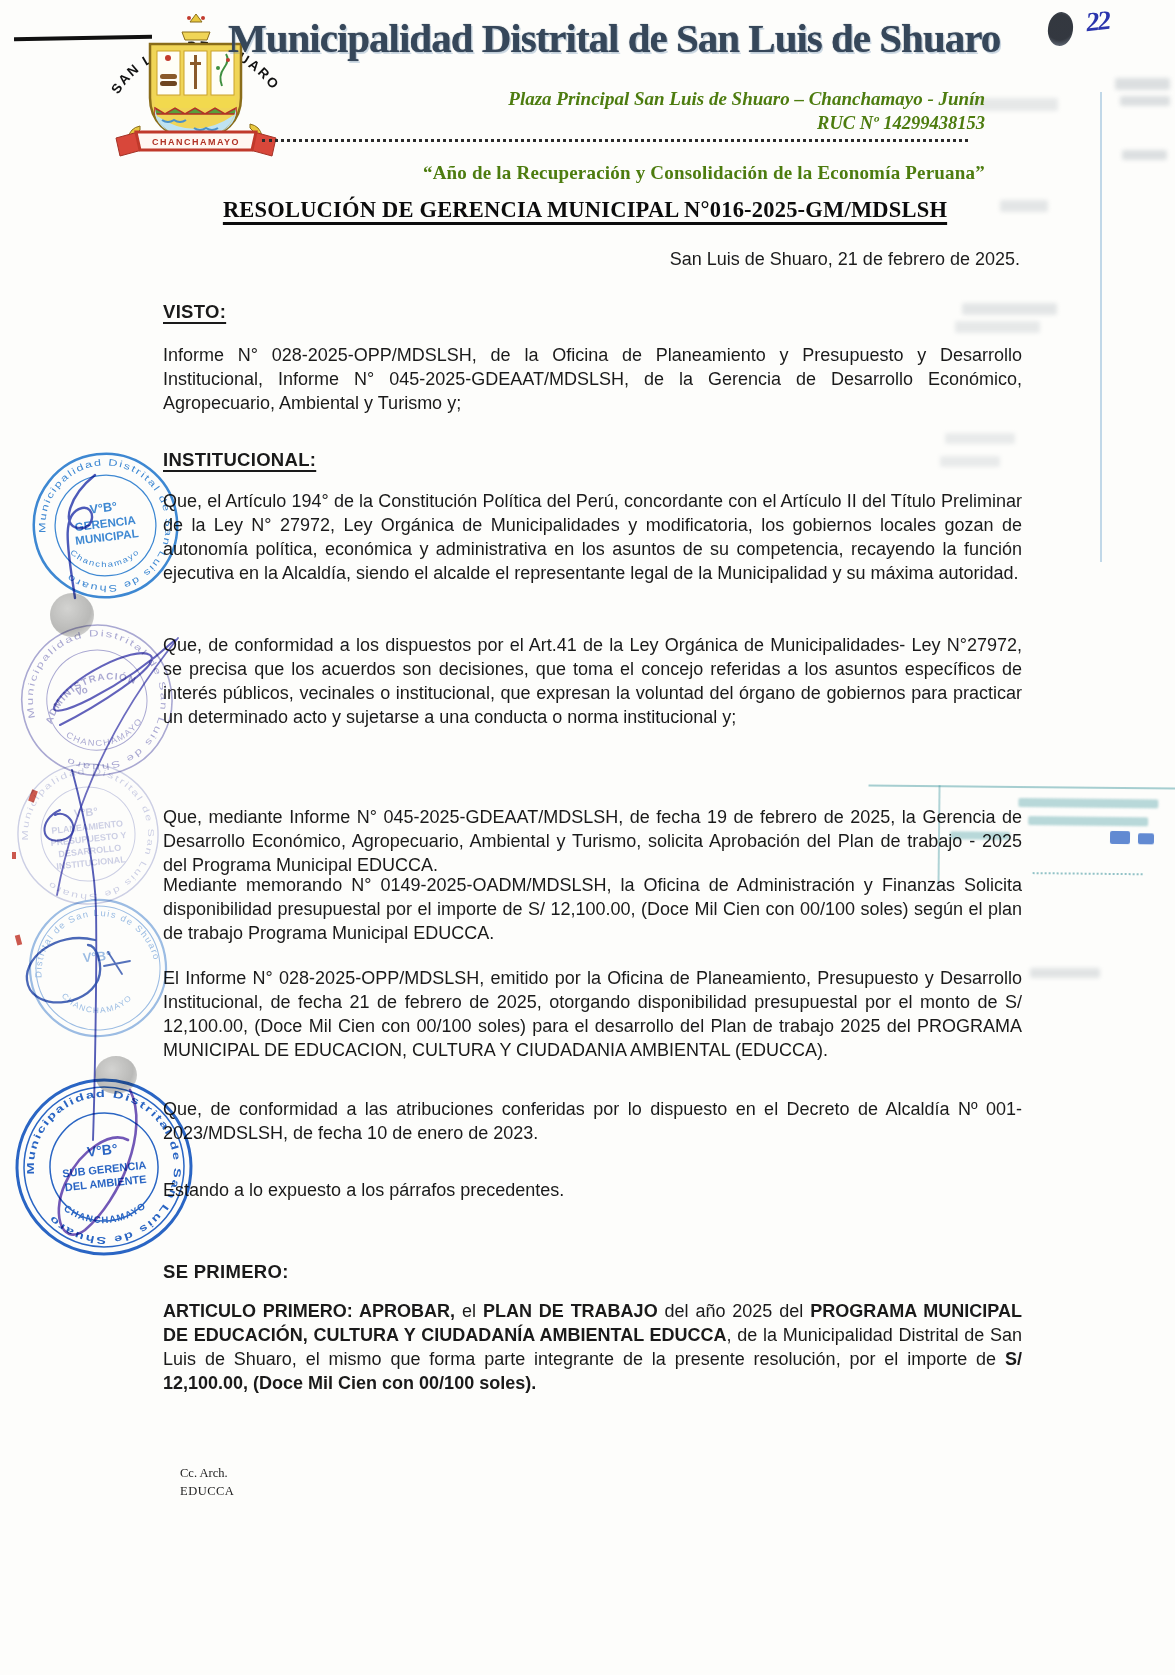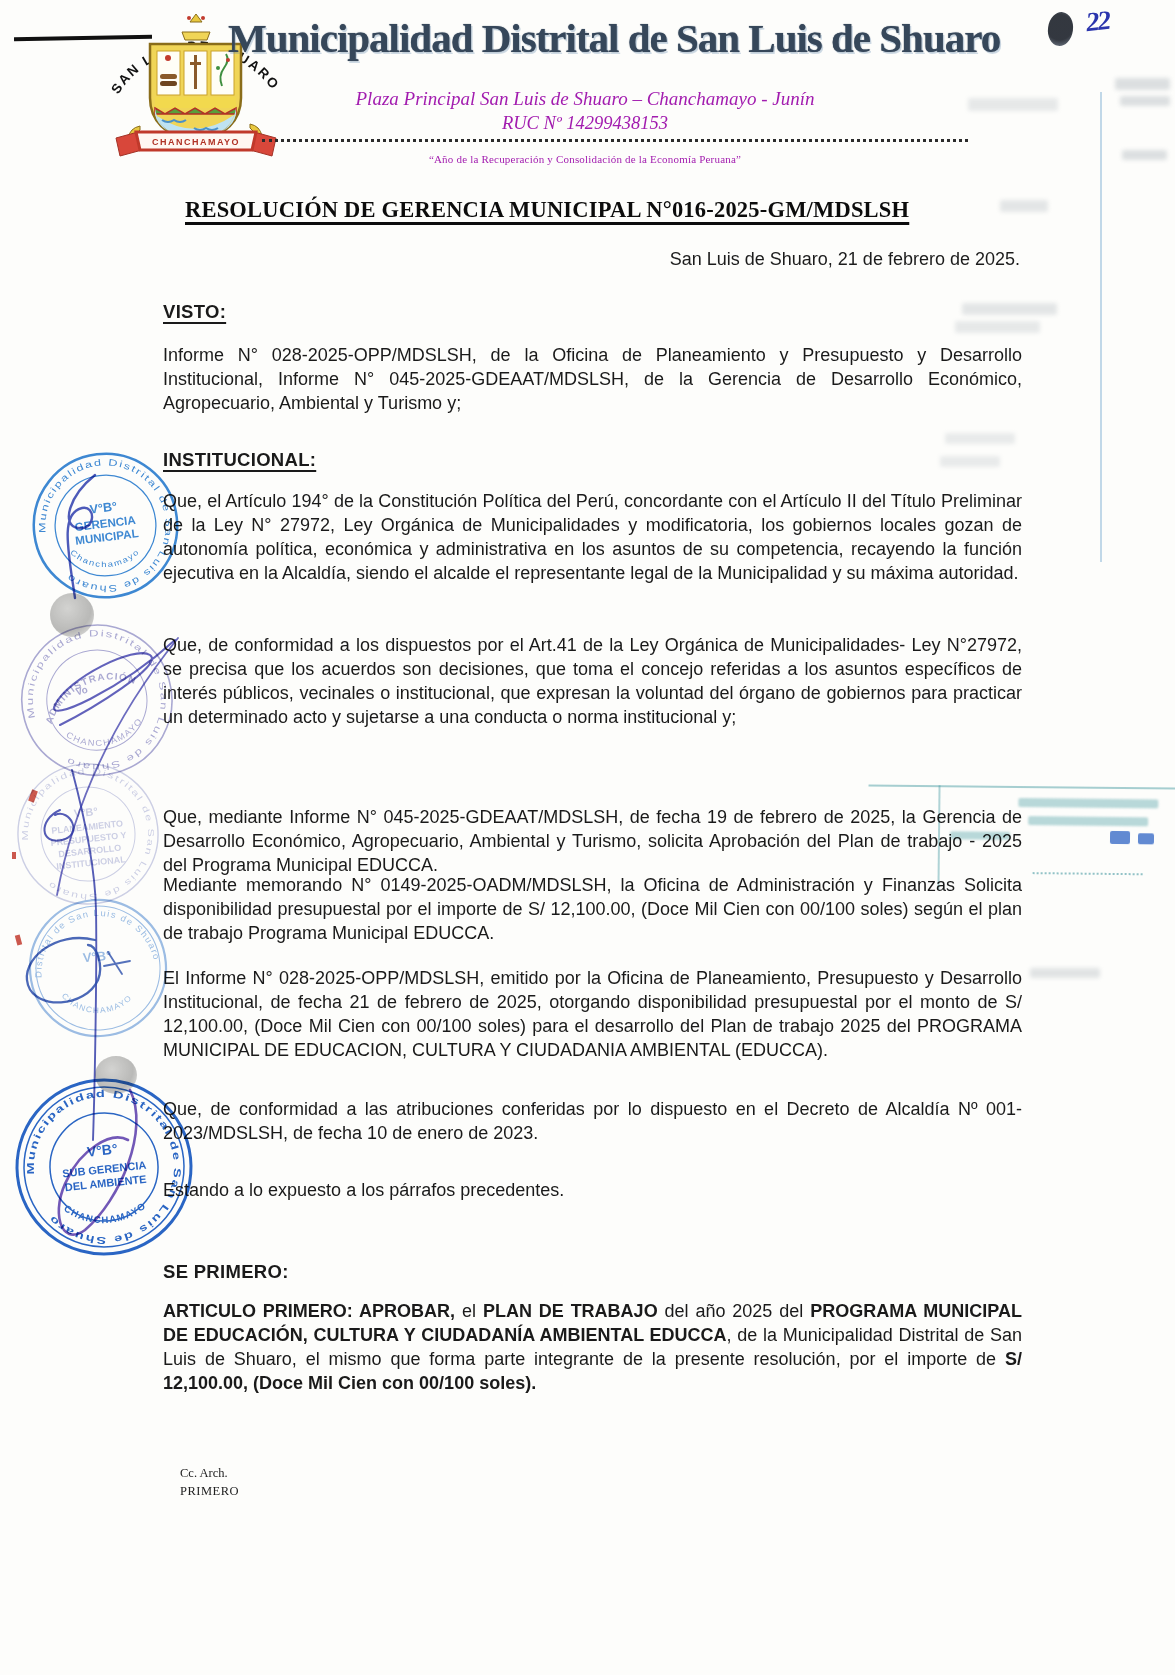--- a/index.html
+++ b/index.html
@@ -3,27 +3,27 @@
 <meta charset="utf-8">
 <style>
   html,body{margin:0;padding:0}
   body{width:1175px;height:1675px;position:relative;background:#fdfdfb;overflow:hidden;
        font-family:"Liberation Sans",sans-serif;color:#1c1c1c}
   .abs{position:absolute}
   
   .muni-title{left:228px;top:14px;width:800px;font-family:"Liberation Serif",serif;
     font-weight:700;font-size:41px;letter-spacing:-1px;color:#36475a;white-space:nowrap;
     text-shadow:0 0 1px rgba(54,71,90,.85),1.5px 1.5px 0 rgba(100,140,175,.30)}
-  .hdr-center{left:185px;width:800px;text-align:center;font-family:"Liberation Serif",serif;
-    font-weight:400;font-style:italic;color:#a21caf}
+  .hdr-center{left:185px;width:800px;text-align:right;font-family:"Liberation Serif",serif;
+    font-weight:700;font-style:italic;color:#4d7c0f}
   .addr{top:88px;font-size:19px}
   .ruc{top:113px;font-size:18.5px}
   .dots{left:262px;top:139px;width:706px;border-top:3.5px dotted #2b2b2b;height:0}
-  .slogan{top:153px;font-style:normal;font-size:11px;letter-spacing:.2px}
-  .res-title{left:185px;top:197px;width:800px;text-align:left;
+  .slogan{top:162px;font-style:normal;font-size:19px;letter-spacing:.2px}
+  .res-title{left:185px;top:197px;width:800px;text-align:center;
     font-family:"Liberation Serif",serif;font-weight:700;font-size:22.5px;color:#0c0c0c;
     text-decoration:underline;text-decoration-thickness:2.5px;text-underline-offset:5px;letter-spacing:.2px}
   .date-line{left:600px;top:249px;width:420px;text-align:right;font-size:18px}
   
   .blk{left:163px;width:859px;font-size:18px;line-height:24px;text-align:justify;color:#1a1a1a}
   .hd{font-weight:700;text-decoration:underline;text-decoration-thickness:2px;
       text-underline-offset:4px;font-size:18.5px;letter-spacing:.3px;text-align:left}
   .hd.nou{text-decoration:none}
   .b{font-weight:700}
   .u{text-decoration-thickness:2px;text-underline-offset:4px}
@@ -151,21 +151,21 @@
 <div class="abs blk" style="top:805px"><span>Que, mediante Informe N° 045-2025-GDEAAT/MDSLSH, de fecha 19 de febrero de 2025, la Gerencia de Desarrollo Económico, Agropecuario, Ambiental y Turismo, solicita Aprobación del Plan de trabajo - 2025 del Programa Municipal EDUCCA.</span></div>
 <div class="abs blk" style="top:873px"><span>Mediante memorando N° 0149-2025-OADM/MDSLSH, la Oficina de Administración y Finanzas Solicita disponibilidad presupuestal por el importe de S/ 12,100.00, (Doce Mil Cien con 00/100 soles) según el plan de trabajo Programa Municipal EDUCCA.</span></div>
 <div class="abs blk" style="top:966px"><span>El Informe N° 028-2025-OPP/MDSLSH, emitido por la Oficina de Planeamiento, Presupuesto y Desarrollo Institucional, de fecha 21 de febrero de 2025, otorgando disponibilidad presupuestal por el monto de S/ 12,100.00, (Doce Mil Cien con 00/100 soles) para el desarrollo del Plan de trabajo 2025 del PROGRAMA MUNICIPAL DE EDUCACION, CULTURA Y CIUDADANIA AMBIENTAL (EDUCCA).</span></div>
 <div class="abs blk" style="top:1097px"><span>Que, de conformidad a las atribuciones conferidas por lo dispuesto en el Decreto de Alcaldía Nº 001-2023/MDSLSH, de fecha 10 de enero de 2023.</span></div>
 <div class="abs blk" style="top:1178px;text-align:left">Estando a lo expuesto a los párrafos precedentes.</div>
 
 <div class="abs blk hd nou" style="top:1260px">SE PRIMERO:</div>
 <div class="abs blk" style="top:1299px"><span class="b u">ARTICULO PRIMERO:</span><span class="b"> </span><span class="b">APROBAR,</span><span> el </span><span class="b">PLAN DE TRABAJO</span><span> del año 2025 del </span><span class="b">PROGRAMA MUNICIPAL DE EDUCACIÓN, CULTURA Y CIUDADANÍA AMBIENTAL EDUCCA</span><span>, de la Municipalidad Distrital de San Luis de Shuaro, el mismo que forma parte integrante de la presente resolución, por el importe de </span><span class="b">S/ 12,100.00, (Doce Mil Cien con 00/100 soles).</span></div>
 
 <div class="abs footer" style="top:1466px">Cc. Arch.</div>
-<div class="abs footer" style="top:1484px;letter-spacing:.5px">PRIMERO</div>
+<div class="abs footer" style="top:1484px;letter-spacing:.5px">EDUCCA</div>
 
 <div class="teal-stamp">
   <div class="edge-t"></div>
   <div class="edge-l"></div>
   <div class="tbar" style="left:150px;top:12px;width:140px;height:9px"></div>
   <div class="tbar" style="left:160px;top:30px;width:120px;height:9px"></div>
   <div class="tbar" style="left:82px;top:46px;width:60px;height:8px"></div>
   <div class="tbold" style="left:242px;top:44px;width:20px;height:13px"></div>
   <div class="tbold" style="left:270px;top:46px;width:16px;height:11px"></div>
   <div class="tdots" style="left:165px;top:86px;width:110px"></div>

